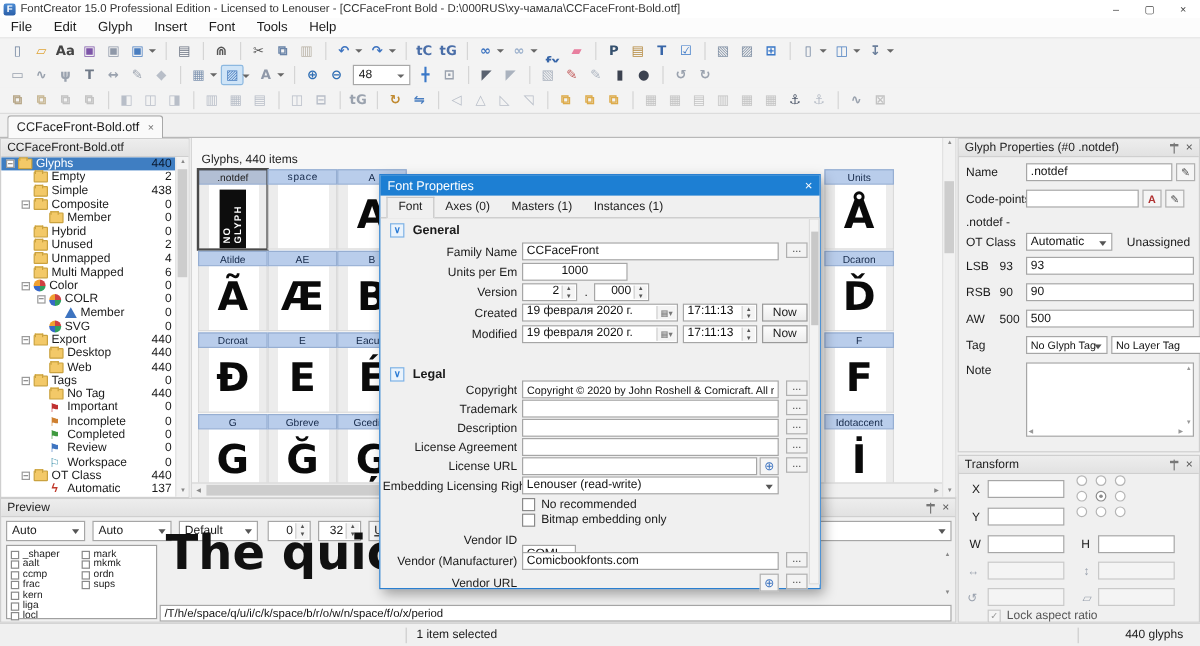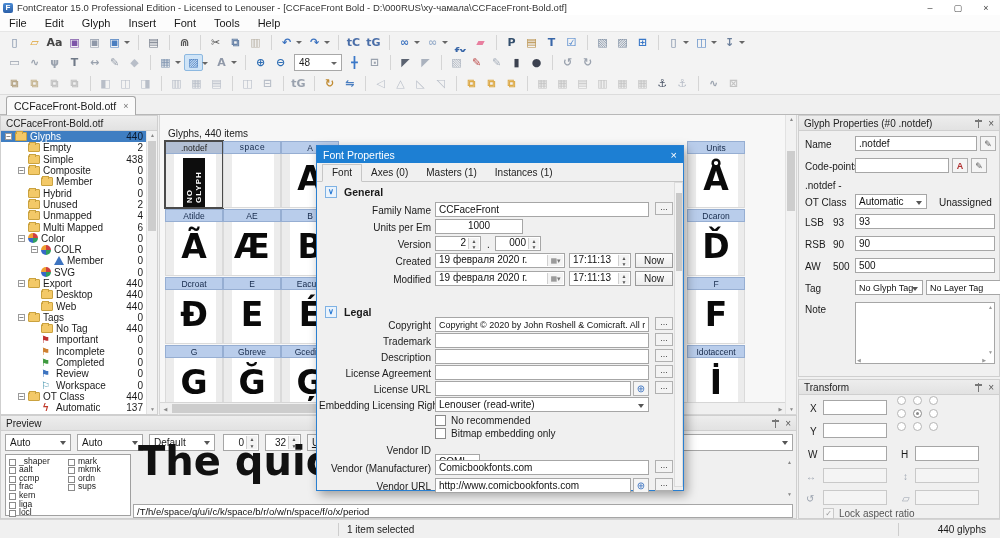--- a/index.html
+++ b/index.html
@@ -843,19 +843,18 @@
     <span>Bitmap embedding only</span>
   </div>
   <span class="dl" style="top:299px">Vendor ID</span>
   <div class="fld ddfld" style="left:118px;top:308px;width:45px">
       <span>COMI</span>
     </div>
   <span class="dl" style="top:317px">Vendor (Manufacturer)</span>
   <input class="fld" style="left: 118px; top: 314px; width: 214px;" value="Comicbookfonts.com">
   <span class="morebtn" style="top:314px">...</span>
   <span class="dl" style="top:335px">Vendor URL</span>
-  <input class="fld" style="left: 118px; top: 332px; width: 196px;" value="http://www.comicbookfonts.com">
   <span class="globebtn" style="left:316px;top:332px">⊕</span>
   <span class="morebtn" style="top:332px">...</span>
   <div id="dsb">
       <div id="dsbthumb"></div>
     </div>
 </div>
 
 </body></html>

